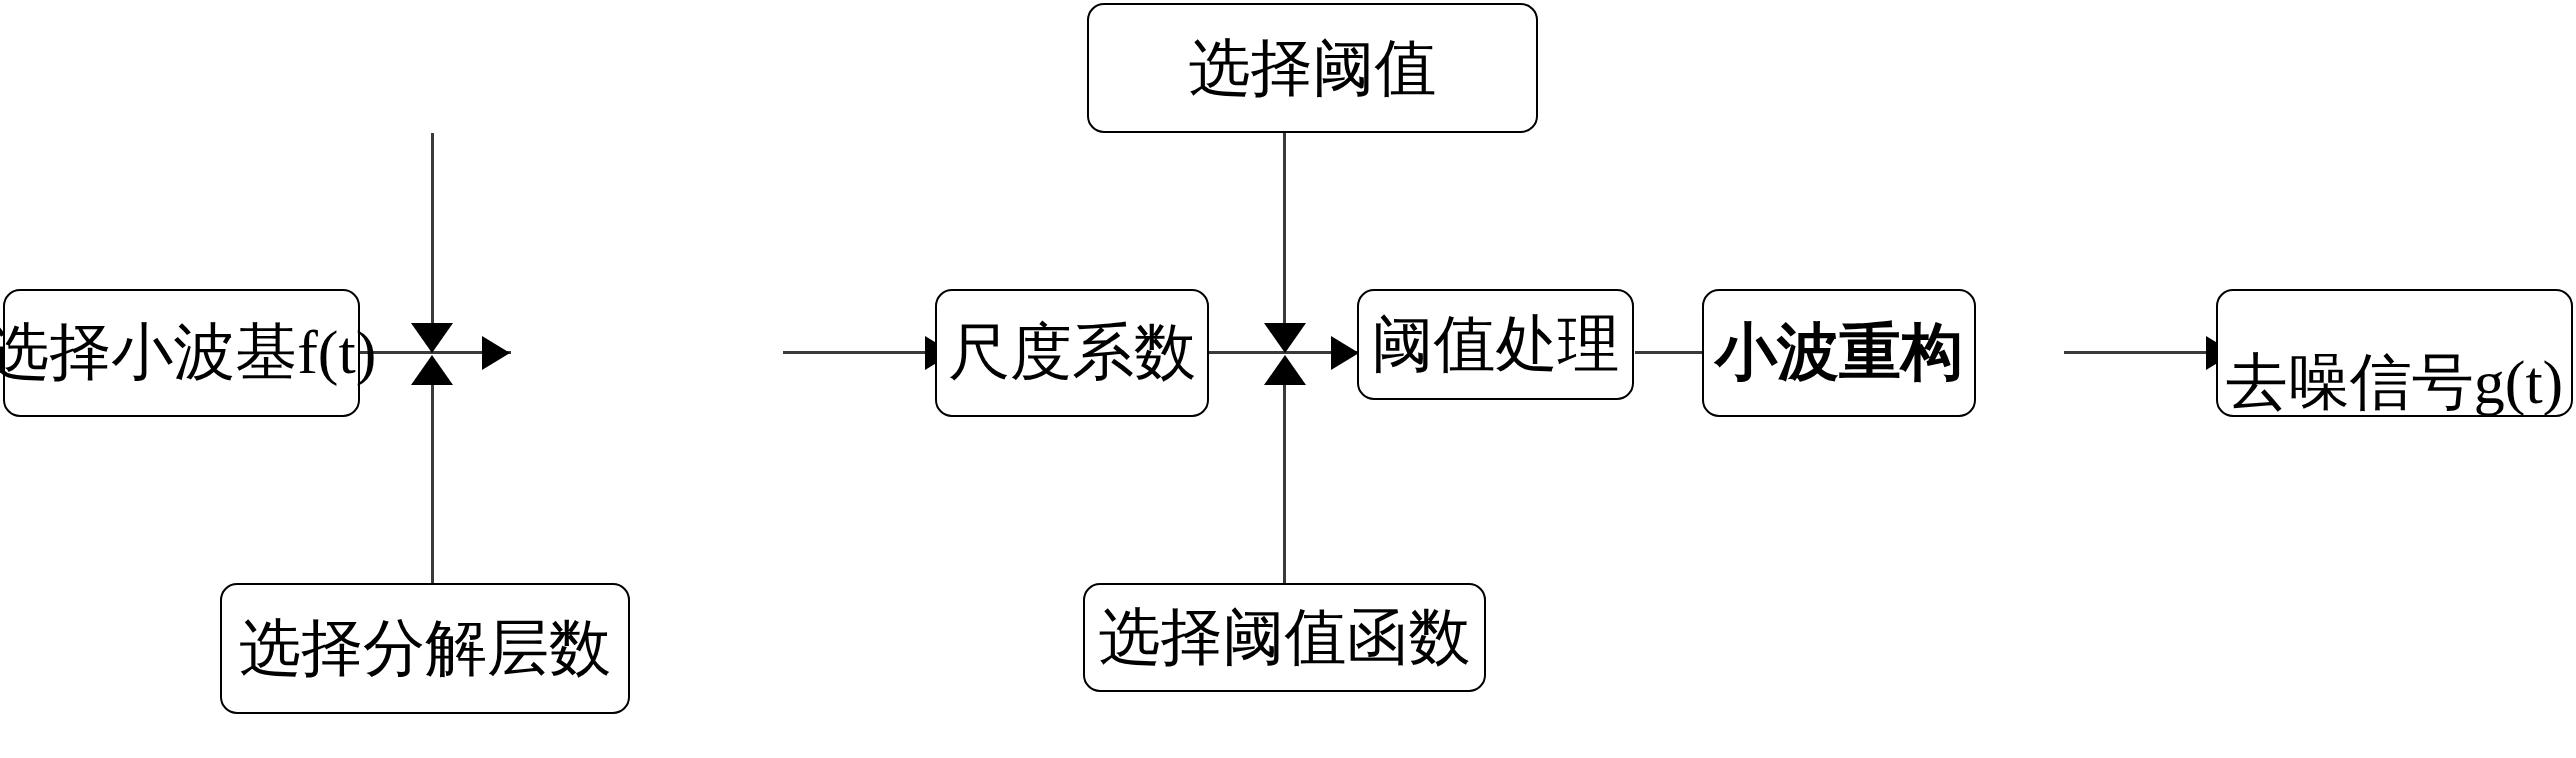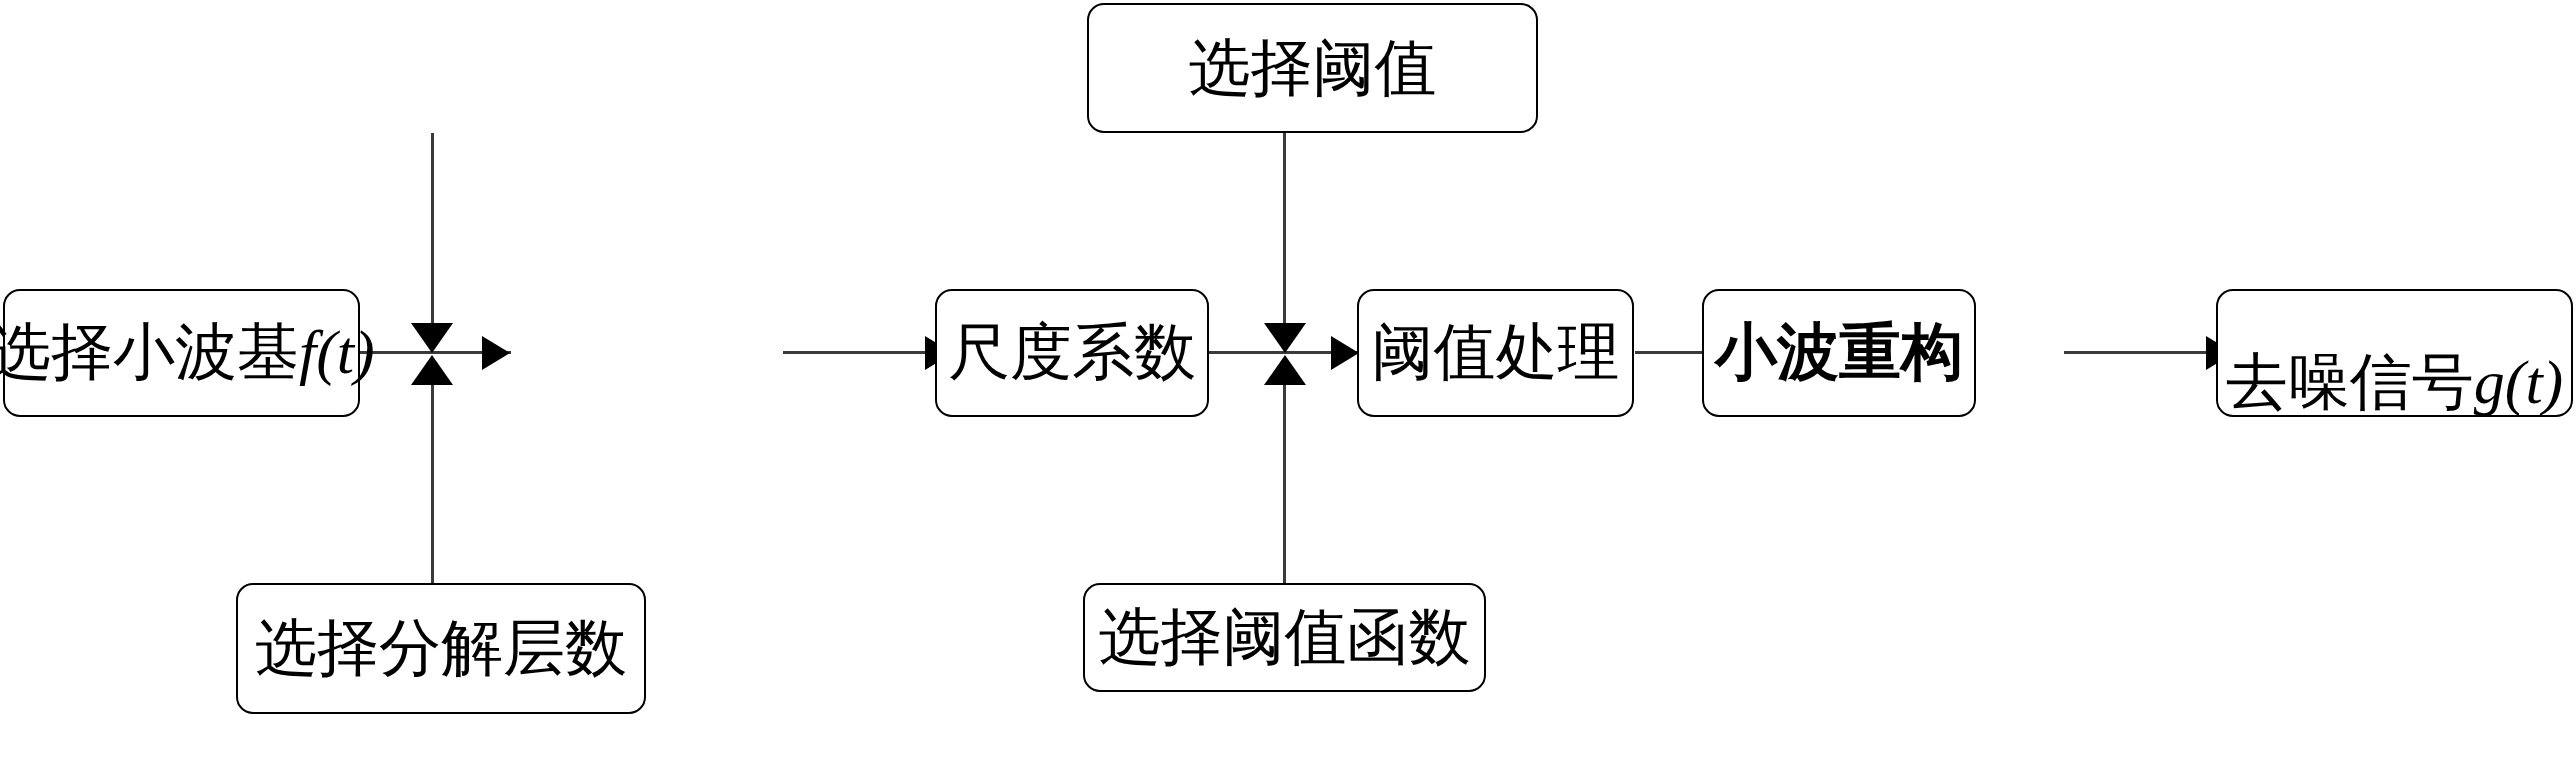--- a/index.html
+++ b/index.html
@@ -30,21 +30,20 @@
   }
   .node-label {
     font-family: "Liberation Serif", "DejaVu Serif", serif;
     font-size: 62px;
     line-height: 1.05;
     color: #000000;
     white-space: nowrap;
     letter-spacing: 0px;
   }
   .node-label .mathvar {
-    font-style: italic;
     font-family: "Liberation Serif", "DejaVu Serif", serif;
   }
   
   .hline {
     position: absolute;
     height: 3.3px;
     background: #3a3a3a;
     z-index: 1;
   }
   .vline {
@@ -118,33 +117,33 @@
 
   <div class="node" style="left:3.3px; top:289px; width:357px; height:128px;">
     <span class="node-label"><span>选择小波基</span><span class="mathvar">f(t)</span></span>
   </div>
 
 
   <div class="node" style="left:935px; top:289px; width:274px; height:128px;">
     <span class="node-label">尺度系数</span>
   </div>
 
-  <div class="node" style="left:1357px; top:289px; width:277px; height:128px;">
+  <div class="node" style="left:1357px; top:289px; width:277px; height:111px;">
     <span class="node-label">阈值处理</span>
   </div>
 
   <div class="node" style="left:1702px; top:289px; width:274px; height:128px;font-weight:bold;">
     <span class="node-label">小波重构</span>
   </div>
 
   <div class="node" style="left:2216px; top:289px; width:357px; height:128px;align-items:flex-end;">
     <span class="node-label"><span>去噪信号</span><span class="mathvar">g(t)</span></span>
   </div>
 
-  <div class="node" style="left:236px; top:583px; width:410px; height:131px;">
+  <div class="node" style="left:220px; top:583px; width:410px; height:131px;">
     <span class="node-label">选择分解层数</span>
   </div>
 
   <div class="node" style="left:1083px; top:583px; width:403px; height:109px;">
     <span class="node-label">选择阈值函数</span>
   </div>
 
 </div>
 
 

